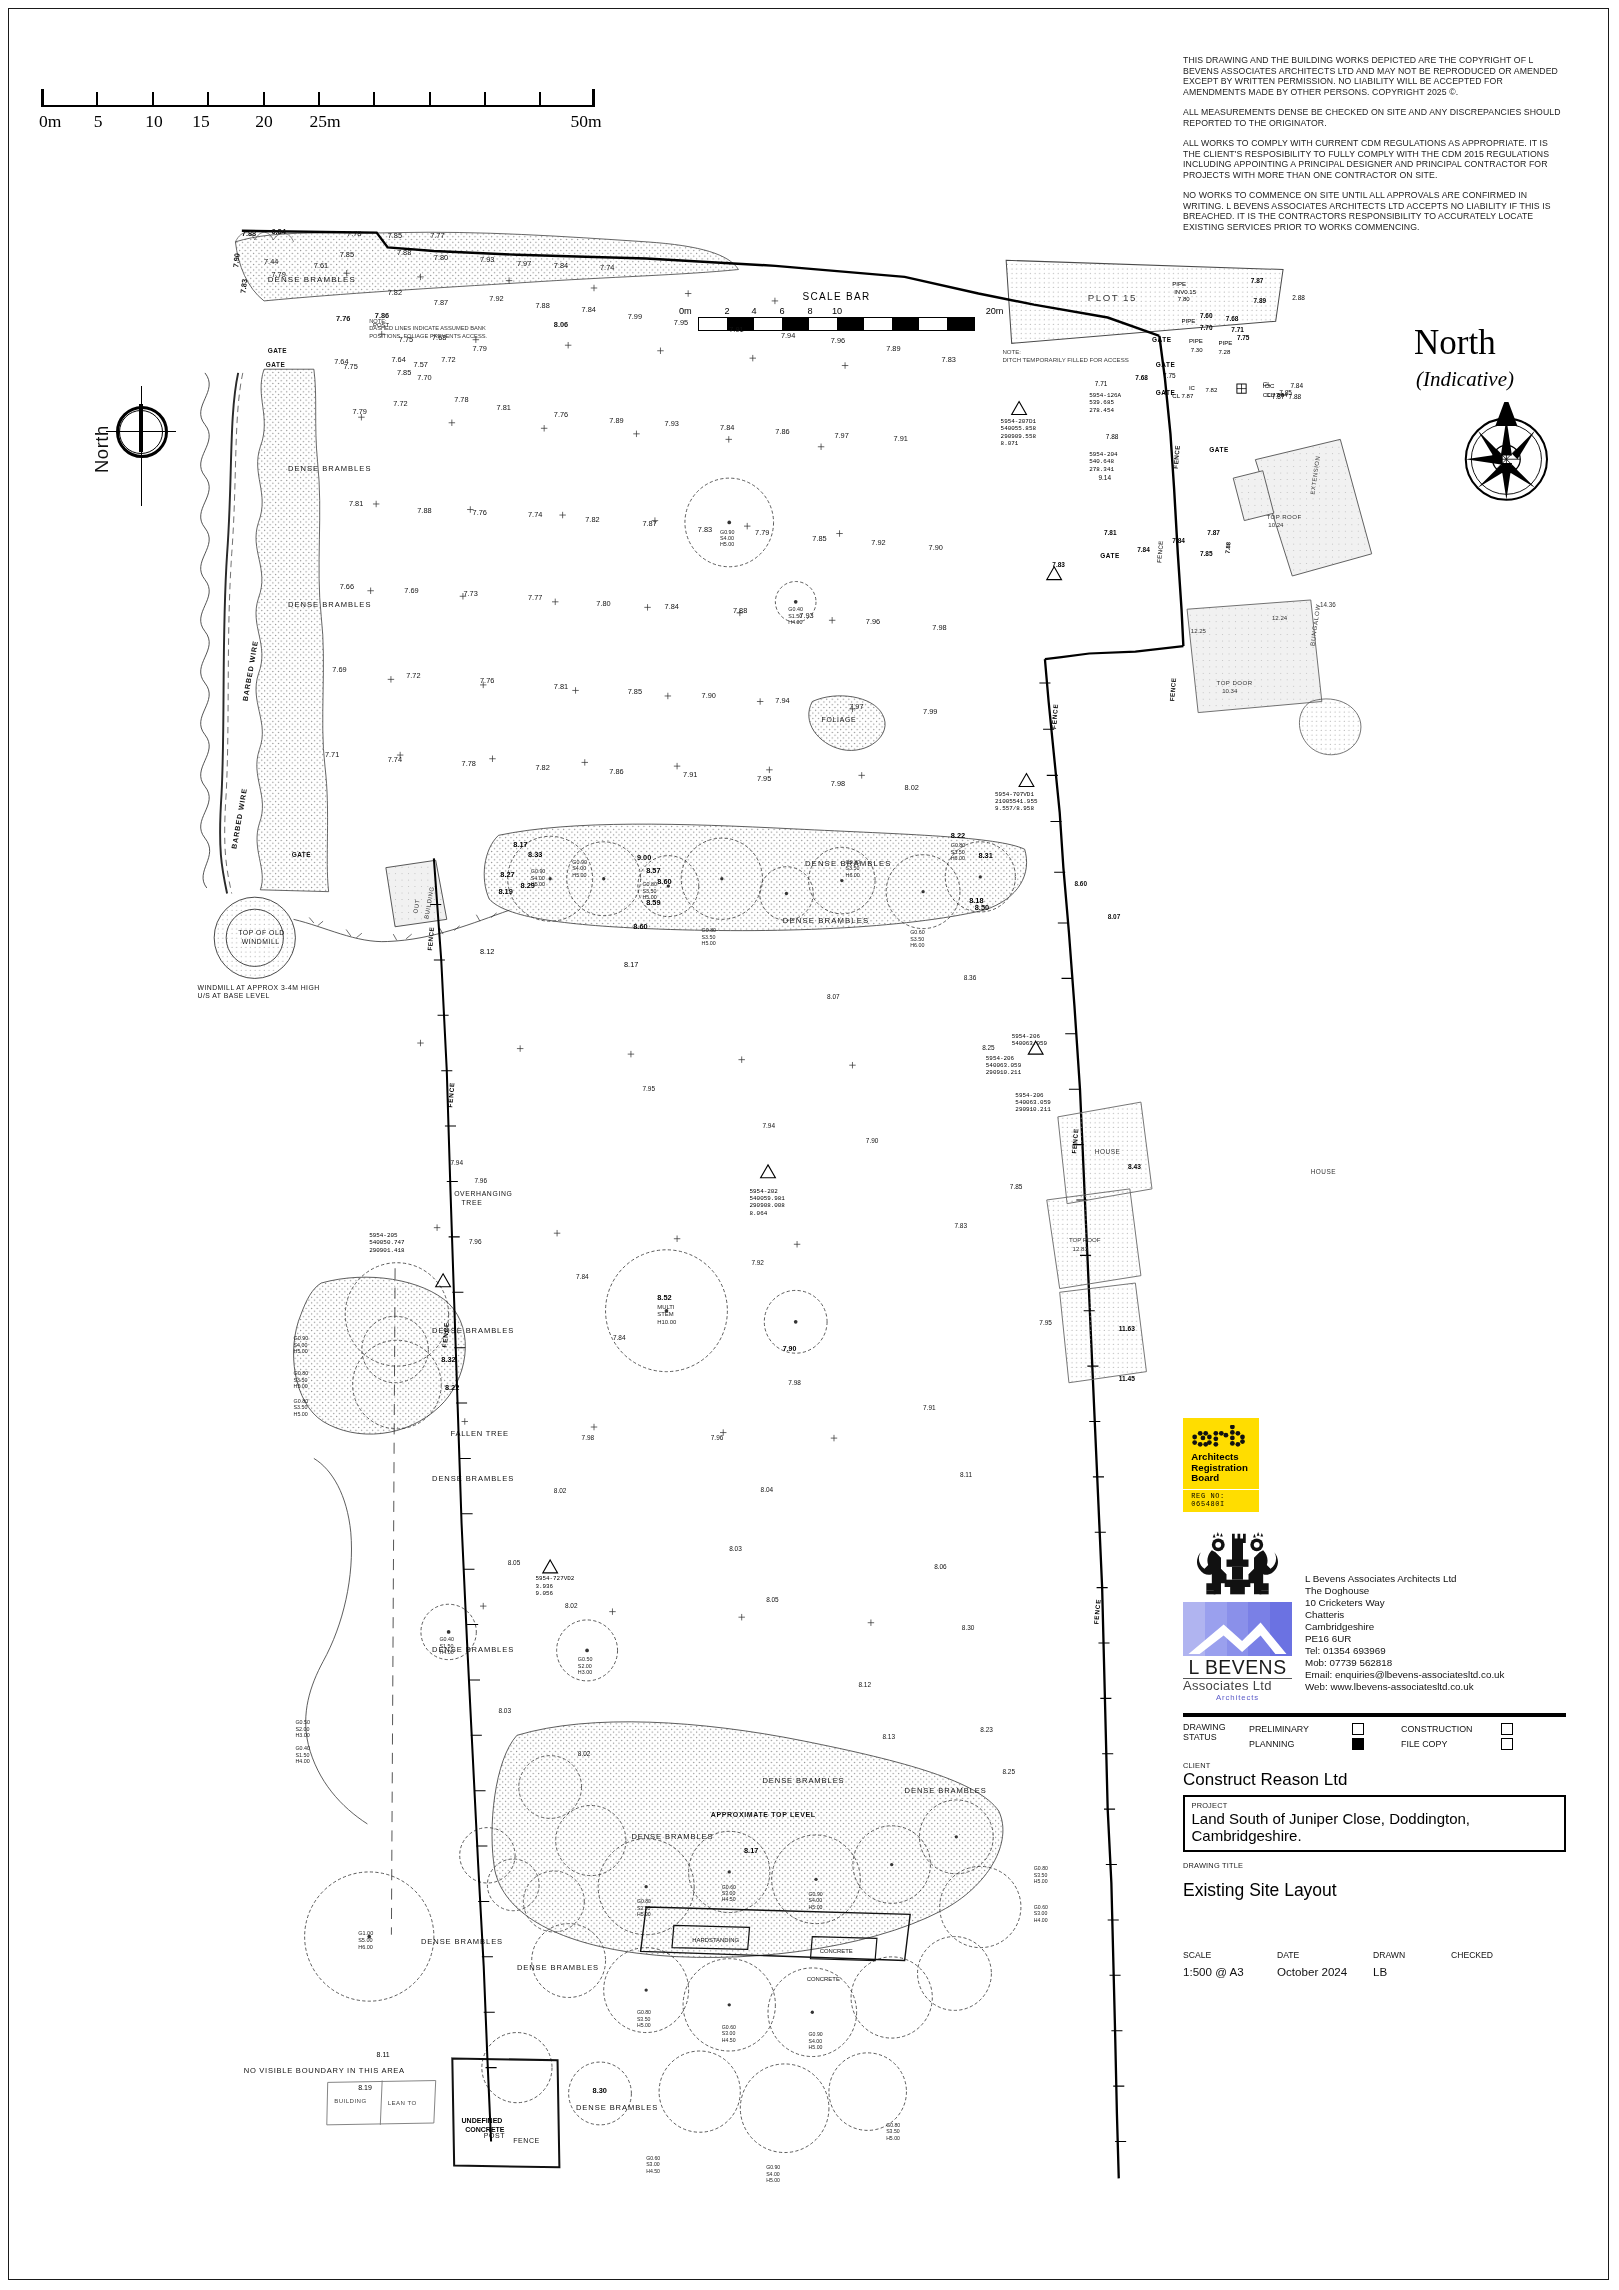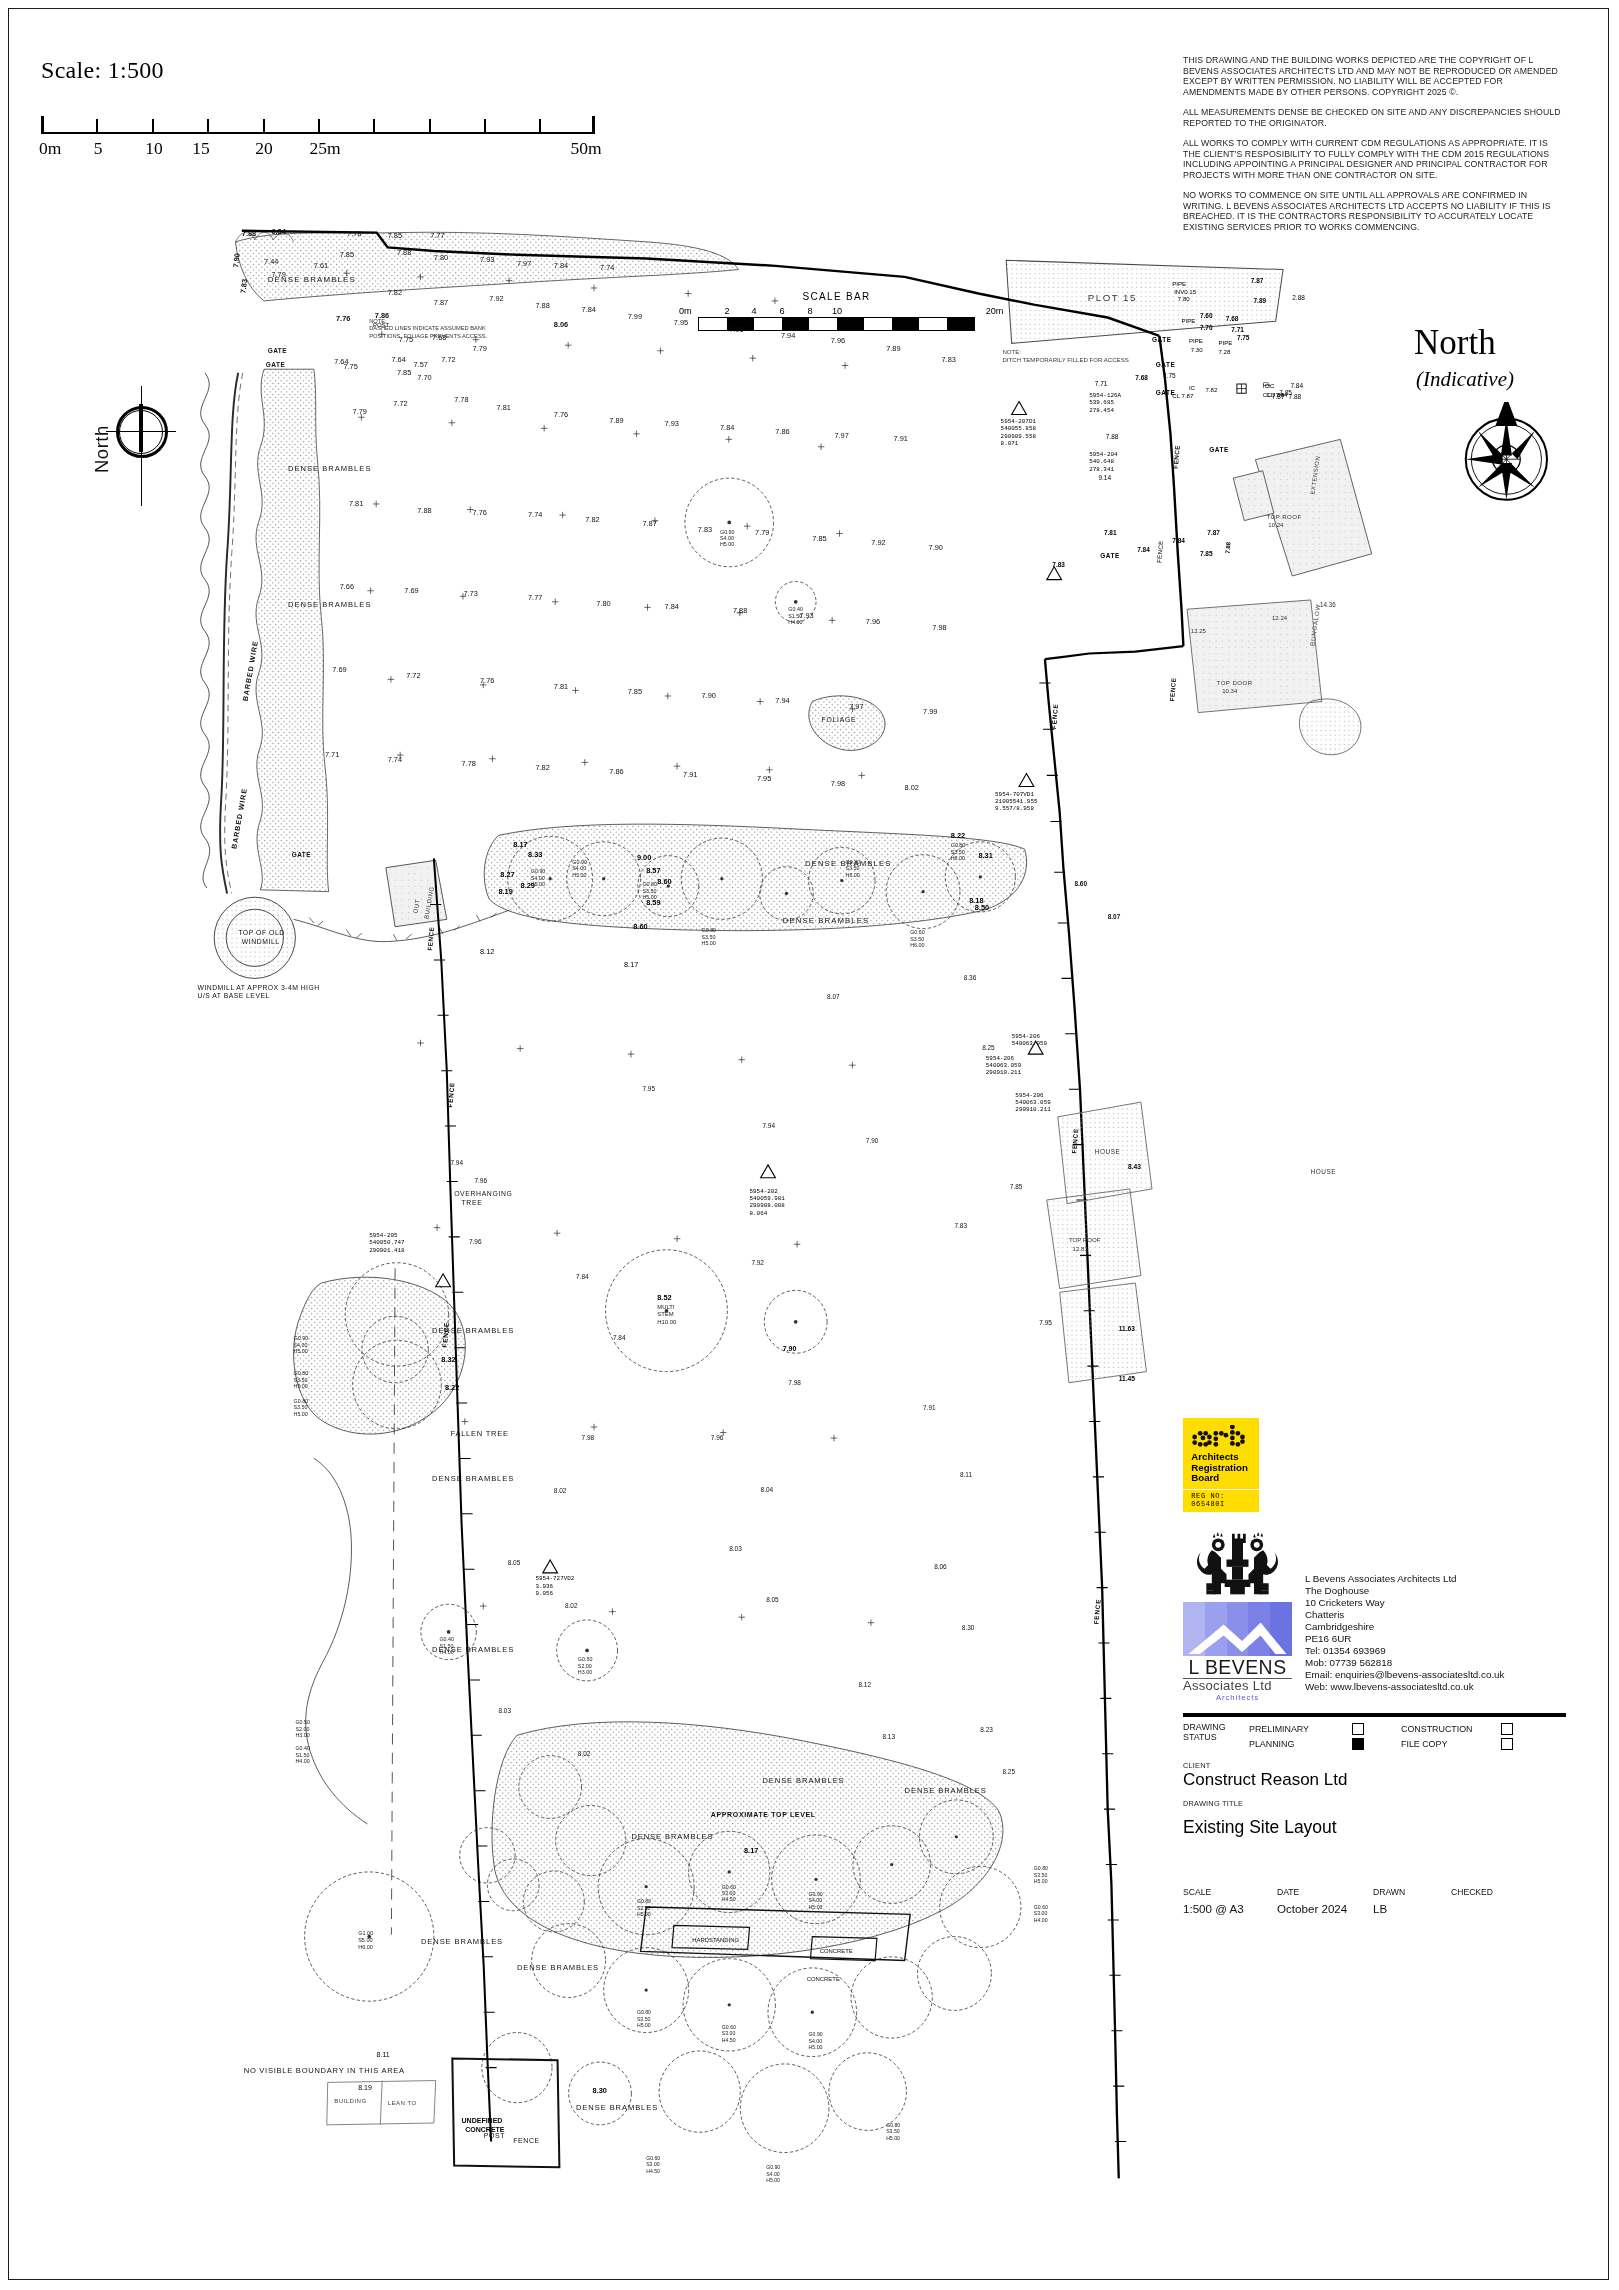--- a/index.html
+++ b/index.html
@@ -106,21 +106,20 @@
   .dwgno-val{font-size:20px;letter-spacing:0.2px;line-height:23px;}
   .rev-cap{font-size:8.6px;margin-left:13px;margin-top:8.3px;}
 </style>
 </head>
 <body>
 
 <div id="sheet">
   <div class="sheet-border"></div>
 
   <div id="scale-block">
-    <div class="scale-label">Scale: 1:500</div>
     <div class="scalebar-wrap">
       <div class="scalebar-line" style="width:554px;"></div>
       <div class="sb-tick major" style="left:0px;"></div>
       <div class="sb-tick" style="left:55px;"></div>
       <div class="sb-tick" style="left:111px;"></div>
       <div class="sb-tick" style="left:166px;"></div>
       <div class="sb-tick" style="left:222px;"></div>
       <div class="sb-tick" style="left:277px;"></div>
       <div class="sb-tick" style="left:332px;"></div>
       <div class="sb-tick" style="left:388px;"></div>
@@ -1078,20 +1077,24 @@
           <span class="cbox"></span>
         </div>
       </div>
     </div>
 
     <div style="margin-top:9.2px;">
       <div class="field-cap">CLIENT</div>
       <div class="field-val">Construct Reason Ltd</div>
     </div>
 
+    <div class="boxed" style="margin-top:5.5px;">
+      <div class="field-cap">PROJECT</div>
+      <div class="field-val" style="font-size:15px;line-height:17.5px;">Land South of Juniper Close, Doddington, Cambridgeshire.</div>
+    </div>
 
     <div style="margin-top:9.2px;">
       <div class="field-cap">DRAWING TITLE</div>
       <div class="field-val" style="margin-top:9.2px;font-size:17.5px;">Existing Site Layout</div>
     </div>
 
     <div class="foot-grid" style="margin-top:50px;">
       <div class="c1">
         <div class="foot-cap">SCALE</div>
         <div class="foot-val">1:500 @ A3</div>

